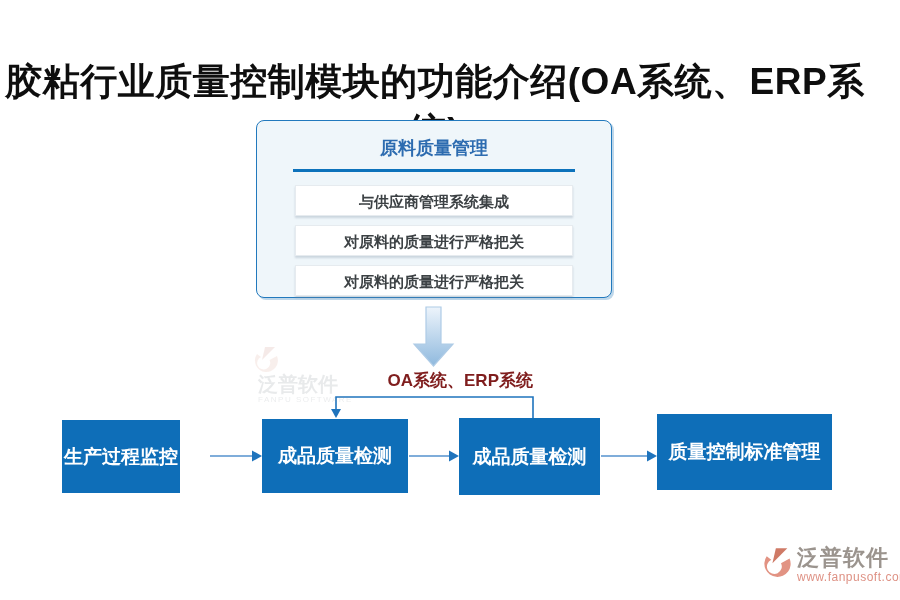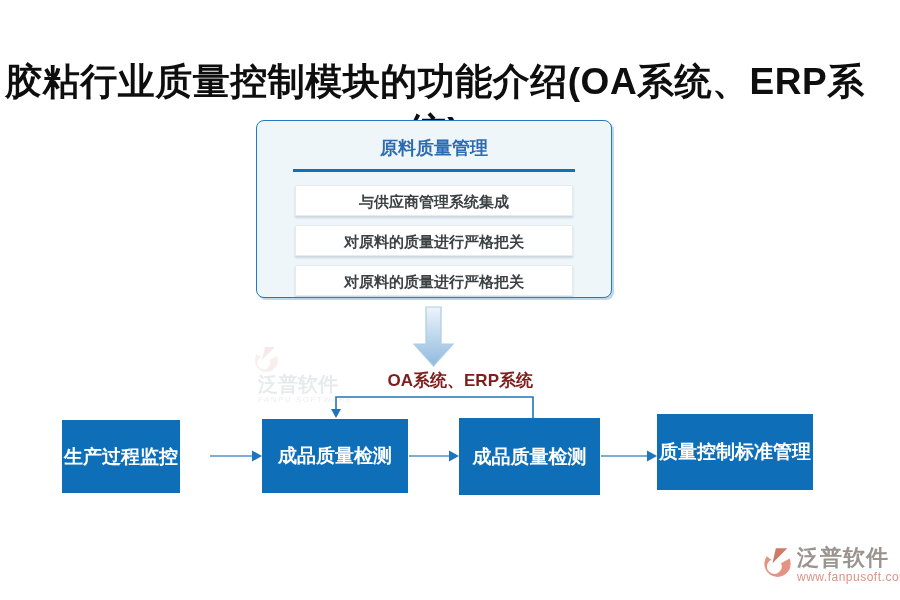--- a/index.html
+++ b/index.html
@@ -76,21 +76,21 @@
     font-weight: bold;
     font-size: 19px;
     display: flex;
     align-items: center;
     justify-content: center;
     white-space: nowrap;
   }
   .node-1 { left: 62px;  top: 420px; width: 118px; height: 73px; }
   .node-2 { left: 262px; top: 419px; width: 146px; height: 74px; }
   .node-3 { left: 459px; top: 418px; width: 141px; height: 77px; }
-  .node-4 { left: 657px; top: 414px; width: 156px; height: 76px; }
+  .node-4 { left: 657px; top: 414px; width: 175px; height: 76px; }
   
   .connector-layer {
     position: absolute;
     left: 0; top: 0; width: 900px; height: 600px;
     pointer-events: none;
   }
   
   .wm-center {
     position: absolute;
     left: 252px; top: 345px;

